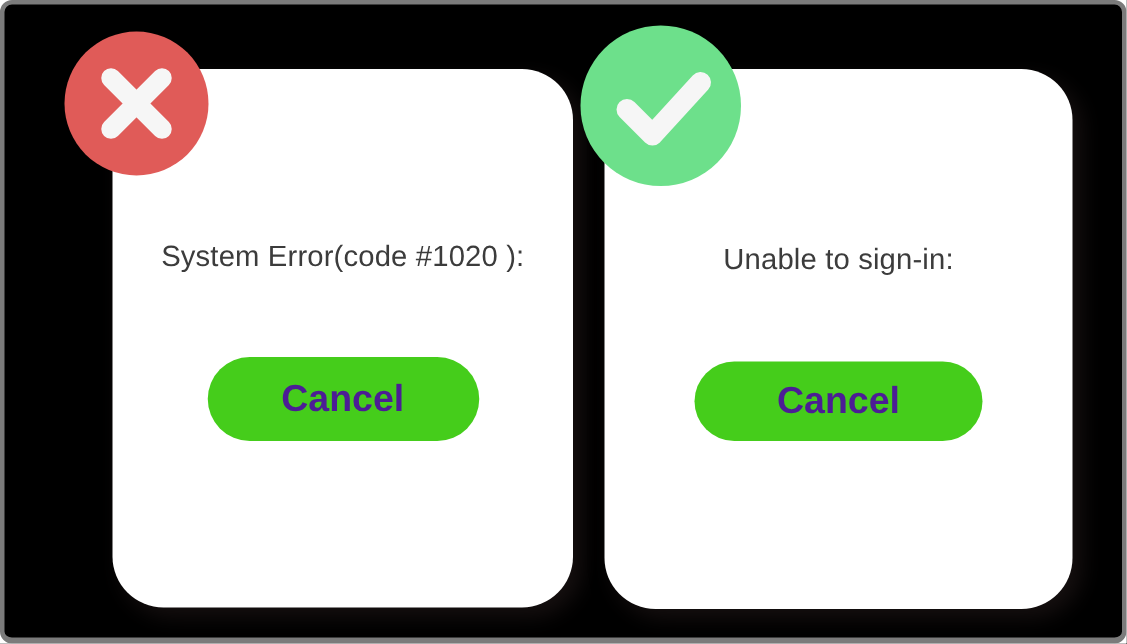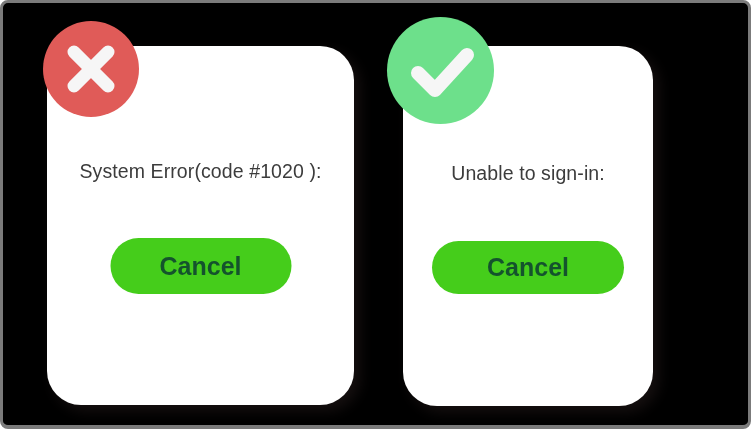--- a/index.html
+++ b/index.html
@@ -18,22 +18,22 @@
     border-radius: 8px;
     overflow: hidden;
   }
   .card {
     position: absolute;
     top: 43px;
     background: #FFFFFF;
     border-radius: 34px;
     box-shadow: 6px 6px 14px rgba(40,30,30,0.55);
   }
-  .card.error   { left: 44px;  width: 307px; height: 359px; }
-  .card.success { left: 400px; width: 250px; height: 360px; }
+  .card.error   { left: 72px;  width: 307px; height: 359px; }
+  .card.success { left: 400px; width: 312px; height: 360px; }
 
   .badge {
     position: absolute;
     border-radius: 50%;
     display: flex;
     align-items: center;
     justify-content: center;
   }
   .badge.error   { left: 40px;  top: 18px; width: 96px;  height: 96px; }
   .badge.success { left: 384px; top: 14px; width: 107px; height: 107px; }
@@ -51,21 +51,21 @@
   }
   .card.error   .message { top: 112px; }
   .card.success .message { top: 114px; }
 
   .cancel-btn {
     position: absolute;
     left: 50%;
     transform: translateX(-50%);
     border: none;
     background: #45CD1B;
-    color: #14532d;
+    color: #4c1d95;
     font-family: "Liberation Sans", sans-serif;
     font-size: 25px;
     font-weight: 700;
     border-radius: 29px;
     cursor: pointer;
     display: flex;
     align-items: center;
     justify-content: center;
   }
   .card.error   .cancel-btn { top: 192px; width: 181px; height: 56px; }

